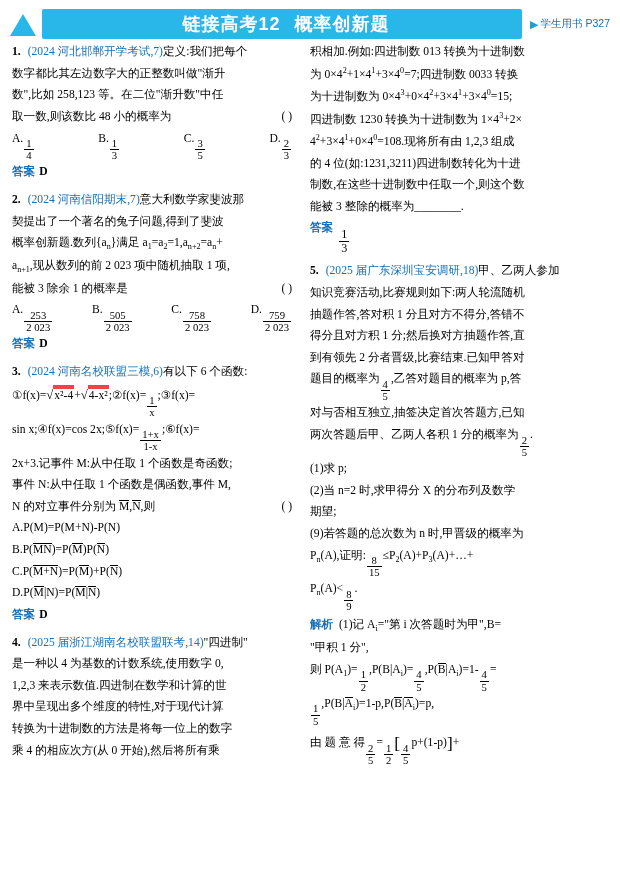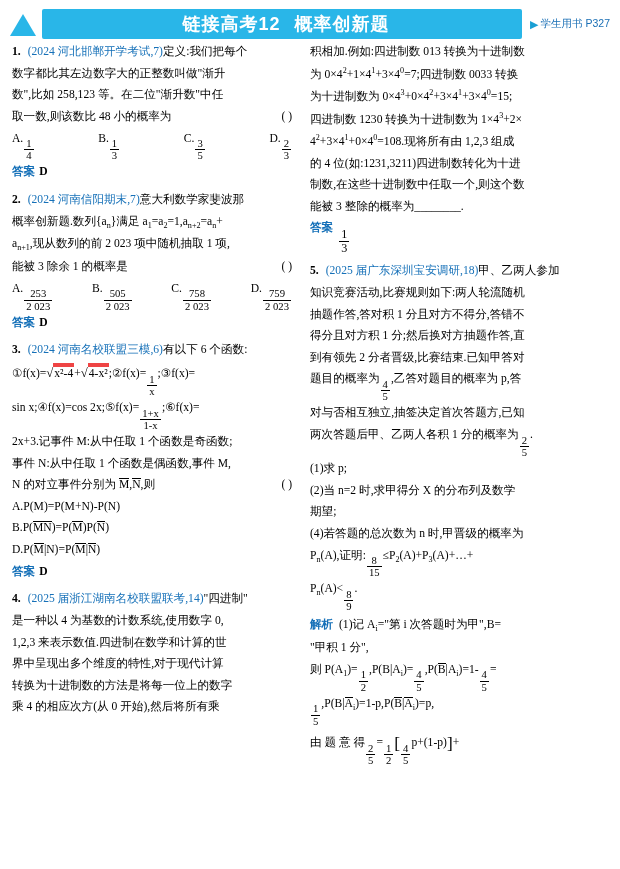--- a/index.html
+++ b/index.html
@@ -171,20 +171,21 @@
         </div>
         <p class="ans">
           <span class="ans-label">答案</span><span class="ans-val">D</span>
         </p>
       </div>
 
       <div class="q">
         <p>
           <span class="qnum">2.</span><span class="src">(2024 河南信阳期末,7)</span><span>意大利数学家斐波那</span>
         </p>
+        <p>契提出了一个著名的兔子问题,得到了斐波</p>
         <p>
           <span>概率创新题.数列{a</span><sub>n</sub><span>}满足 a</span><sub>1</sub><span>=a</span><sub>2</sub><span>=1,a</span><sub>n+2</sub><span>=a</span><sub>n</sub><span>+</span>
         </p>
         <p>
           <span>a</span><sub>n+1</sub><span>,现从数列的前 2 023 项中随机抽取 1 项,</span>
         </p>
         <p>
           <span>能被 3 除余 1 的概率是</span>
           <span style="float:right">(    )</span>
         </p>
@@ -229,20 +230,23 @@
         </p>
         <p>2x+3.记事件 M:从中任取 1 个函数是奇函数;</p>
         <p>事件 N:从中任取 1 个函数是偶函数,事件 M,</p>
         <p>
           <span>N 的对立事件分别为 </span><span class="ov">M</span><span>,</span><span class="ov">N</span><span>,则</span>
           <span style="float:right">(    )</span>
         </p>
         <p>A.P(M)=P(M+N)-P(N)</p>
         <p>
           <span>B.P(</span><span class="ov">MN</span><span>)=P(</span><span class="ov">M</span><span>)P(</span><span class="ov">N</span><span>)</span>
+        </p>
+        <p>
+          <span>C.P(</span><span class="ov">M+N</span><span>)=P(</span><span class="ov">M</span><span>)+P(</span><span class="ov">N</span><span>)</span>
         </p>
         <p>
           <span>D.P(</span><span class="ov">M</span><span>|N)=P(</span><span class="ov">M</span><span>|</span><span class="ov">N</span><span>)</span>
         </p>
         <p class="ans">
           <span class="ans-label">答案</span><span class="ans-val">D</span>
         </p>
       </div>
 
       <div class="q">
@@ -302,21 +306,21 @@
         <p>对与否相互独立,抽签决定首次答题方,已知</p>
         <p>
           <span>两次答题后甲、乙两人各积 1 分的概率为</span><span class="frac">
               <span class="n">2</span>
               <span class="d">5</span>
             </span><span>.</span>
         </p>
         <p>(1)求 p;</p>
         <p>(2)当 n=2 时,求甲得分 X 的分布列及数学</p>
         <p>期望;</p>
-        <p>(4)若答题的总次数为 n 时,甲晋级的概率为</p>
+        <p>(9)若答题的总次数为 n 时,甲晋级的概率为</p>
         <p>
           <span>P</span><sub>n</sub><span>(A),证明:</span><span class="frac">
               <span class="n">8</span>
               <span class="d">15</span>
             </span><span>≤P</span><sub>2</sub><span>(A)+P</span><sub>3</sub><span>(A)+…+</span>
         </p>
         <p>
           <span>P</span><sub>n</sub><span>(A)&lt;</span><span class="frac">
               <span class="n">8</span>
               <span class="d">9</span>

